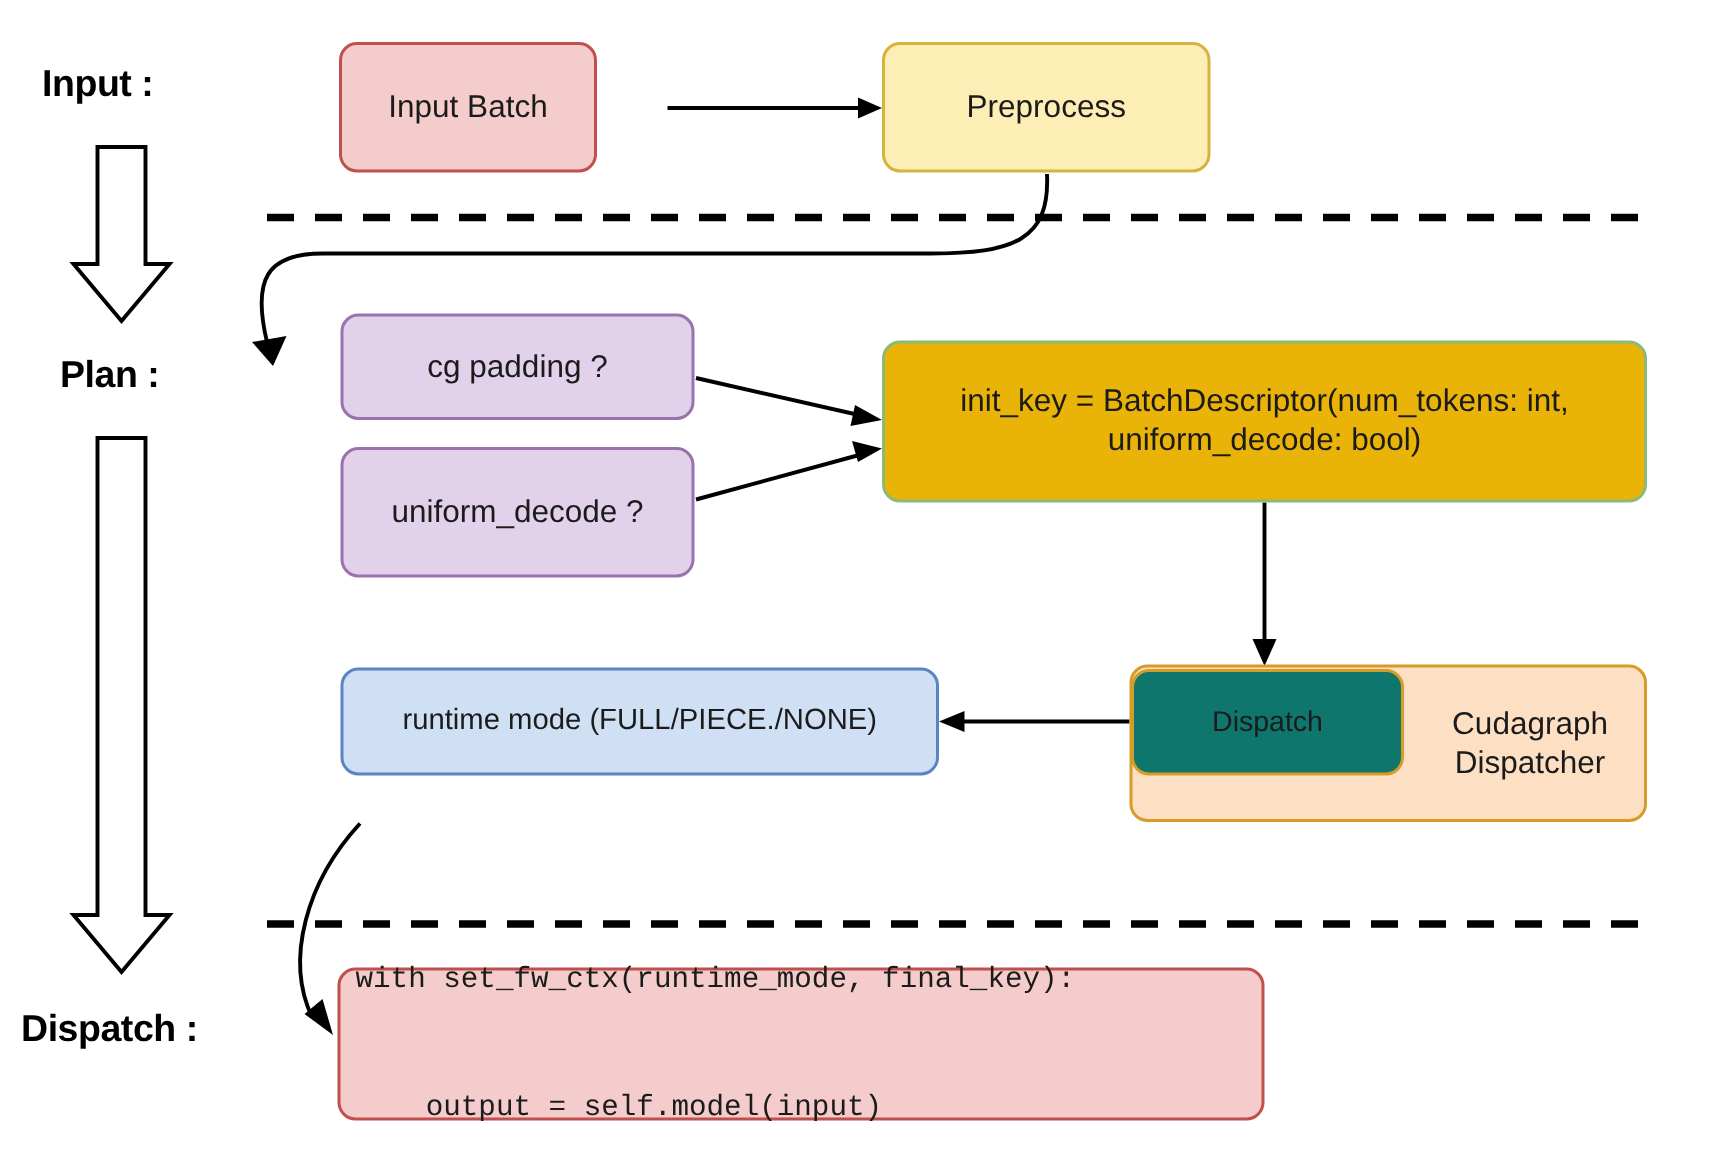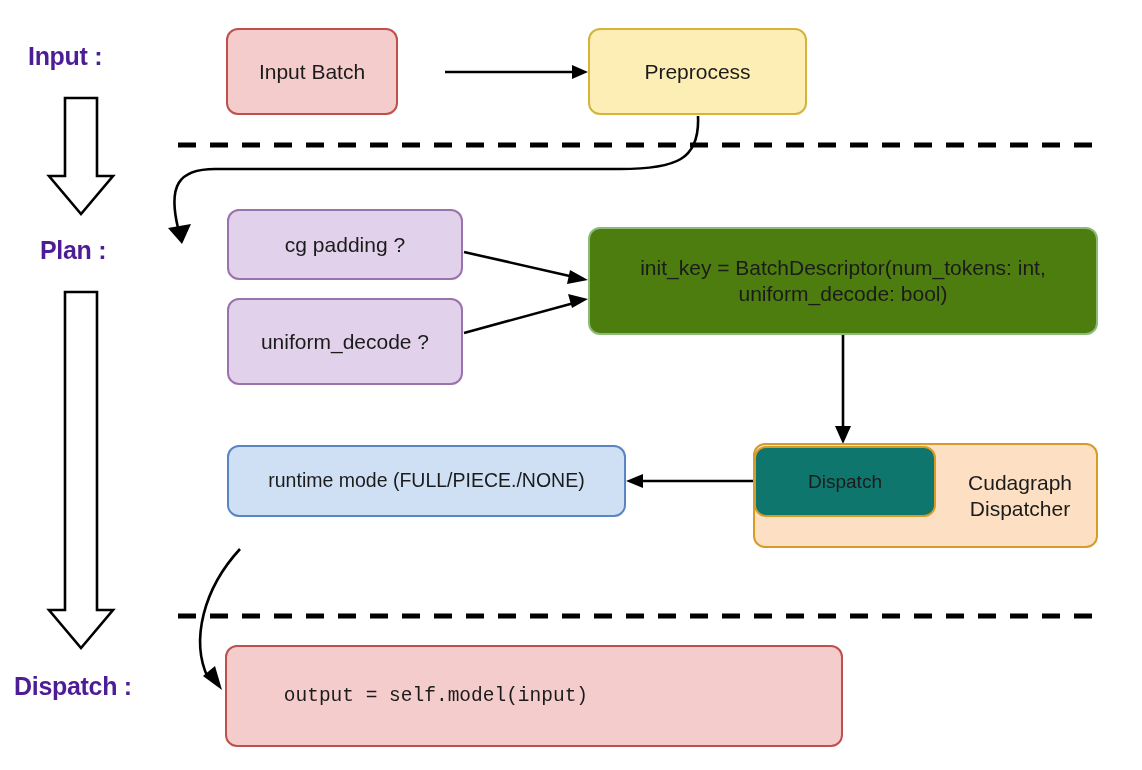--- a/index.html
+++ b/index.html
@@ -17,21 +17,21 @@
     height: 770px;
     background: #ffffff;
     overflow: hidden;
   }
   
   .stage-label {
     position: absolute;
     font-family: "Liberation Sans", sans-serif;
     font-weight: bold;
     font-size: 25px;
-    color: #4c1d95;
+    color: #000000;
     white-space: nowrap;
     letter-spacing: -0.3px;
   }
   
   .node {
     position: absolute;
     box-sizing: border-box;
     border-style: solid;
     border-width: 2px;
     border-radius: 12px;
@@ -54,21 +54,21 @@
     text-align: left;
     line-height: 1.45;
     padding-left: 10px;
   }
   .node .node-text { display: block; width: 100%; }
 
   .n-input-batch { background:#f4cccc; border-color:#c0504d; }
   .n-preprocess  { background:#fdeeb5; border-color:#d6b33c; }
   .n-cgpad       { background:#e2d1ea; border-color:#9a72ad; }
   .n-unidec      { background:#e2d1ea; border-color:#9a72ad; }
-  .n-initkey     { background:#4d7c0f; border-color:#8cba77; }
+  .n-initkey     { background:#eab308; border-color:#8cba77; }
   .n-dispatcher  { background:#fde0c3; border-color:#d79b28; }
   .n-dispatch    { background:#0f766e; border-color:#d79b28; }
   .n-runtime     { background:#cfe0f5; border-color:#5b84c4; }
   .n-code        { background:#f4cccc; border-color:#c0504d; }
 
   
   #overlay {
     position: absolute;
     left: 0; top: 0;
     width: 1142px;
@@ -156,17 +156,18 @@
   </div>
 
   <div class="node n-runtime" style="left:227px; top:445px; width:399px; height:72px; font-size:19.5px;">
     <span>
       <span class="node-text">runtime mode (FULL/PIECE./NONE)</span>
     </span>
   </div>
 
   <div class="node n-code code" style="left:225px; top:645px; width:618px; height:102px;">
     <span>
+      <span class="node-text">with set_fw_ctx(runtime_mode, final_key):</span>
       <span class="node-text">    output = self.model(input)</span>
     </span>
   </div>
 
 </div>
 
 </body></html>

